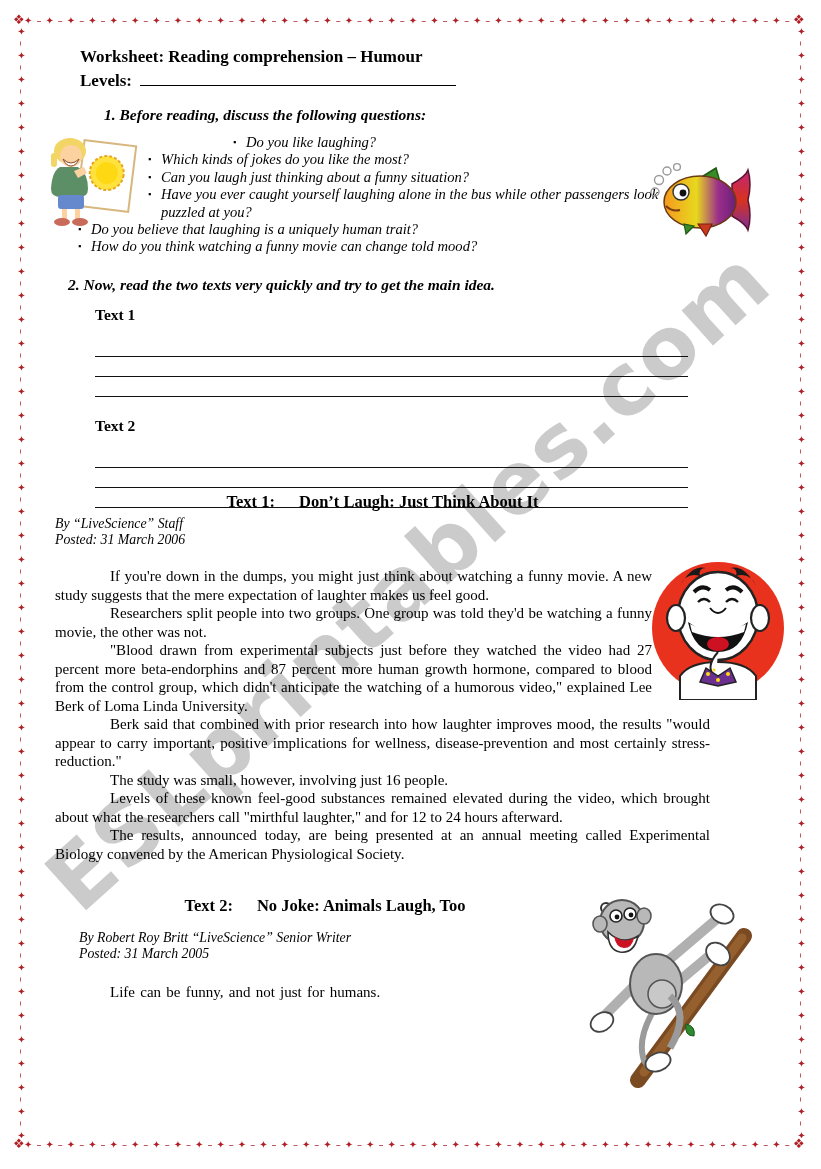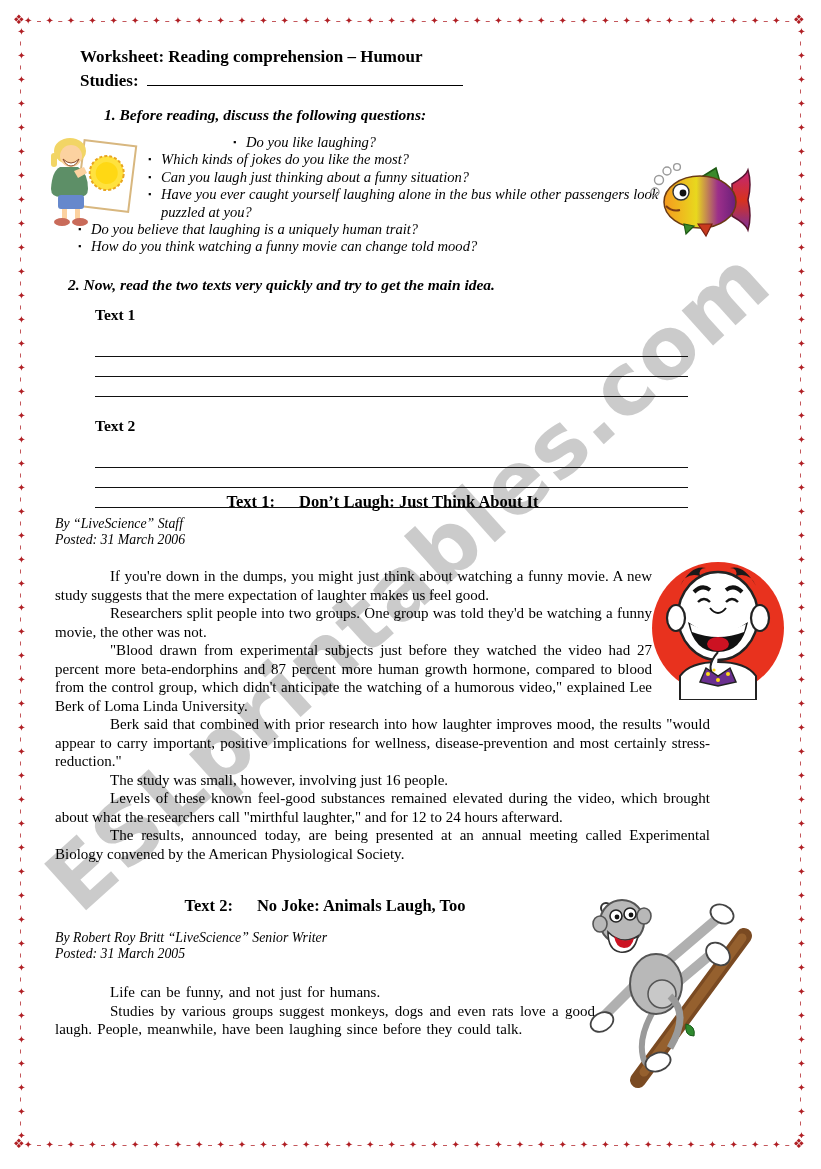--- a/index.html
+++ b/index.html
@@ -45,21 +45,21 @@
   .article1{position:absolute;left:55px;top:492px;width:655px;}
   .article2{position:absolute;left:55px;top:896px;width:540px;}
   .art-head{text-align:center;font-size:16.5px;font-weight:bold;}
   .art-head .ttl{margin-left:24px;}
   .byline{font-style:italic;font-size:13.8px;line-height:15.5px;margin-top:4px;}
   .art-body{margin-top:20px;text-align:justify;font-size:15px;line-height:18.5px;}
   .art-body p{margin:0;text-indent:55px;}
   .man-slot{float:right;width:58px;height:148px;}
   .a2-body{margin-top:22px;word-spacing:1.5px;}
   .a2-head{text-align:center;}
-  .a2-byline{margin-top:14px;}
+  .a2-byline{margin-top:14px;margin-left:24px;}
 
   .img-girl{position:absolute;left:44px;top:129px;}
   .img-fish{position:absolute;left:648px;top:162px;}
   .img-man{position:absolute;left:650px;top:556px;}
   .img-monkey{position:absolute;left:566px;top:884px;}
 </style>
 </head>
 <body>
 
 <div class="page">
@@ -73,21 +73,21 @@
   <span class="bcorner c-bl">❖</span>
   <span class="bcorner c-br">❖</span>
 
   <div class="watermark">ESLprintables.com</div>
 
   <div class="content">
 
     <div class="hdr">
       <div>Worksheet: Reading comprehension – Humour</div>
       <div class="student-line">
-        <span>Studies:</span><span class="student-rule"></span>
+        <span>Levels:</span><span class="student-rule"></span>
       </div>
     </div>
 
     <div class="sec-head sec1">1. Before reading, discuss the following questions:</div>
 
     <svg class="img-girl" width="94" height="100" viewBox="0 0 94 100">
       <g transform="rotate(7 62 50)">
         <rect x="36" y="14" width="52" height="66" fill="#ffffff" stroke="#d8b77f" stroke-width="2"></rect>
         <circle cx="62" cy="44" r="17" fill="#ffe23e" stroke="#e8a51f" stroke-width="2" stroke-dasharray="3 2"></circle>
         <circle cx="62" cy="44" r="11" fill="#ffd814"></circle>
@@ -221,21 +221,20 @@
     <div class="article2">
       <div class="art-head a2-head">
         <span>Text 2:</span><span class="ttl">No Joke: Animals Laugh, Too</span>
       </div>
       <div class="byline a2-byline">
         <div>By Robert Roy Britt “LiveScience” Senior Writer</div>
         <div>Posted: 31 March 2005</div>
       </div>
       <div class="art-body a2-body">
         <p>Life can be funny, and not just for humans.</p>
-        <p>Studies by various groups suggest monkeys, dogs and even rats love a good laugh. People, meanwhile, have been laughing since before they could talk.</p>
       </div>
     </div>
 
     <svg class="img-monkey" width="220" height="210" viewBox="0 0 220 210">
       <line x1="178" y1="52" x2="72" y2="196" stroke="#7a4a22" stroke-width="16" stroke-linecap="round"></line>
       <line x1="176" y1="54" x2="78" y2="188" stroke="#95602e" stroke-width="9" stroke-linecap="round"></line>
       <path d="M120 140 q10 2 8 12 q-10 0 -8 -12z" fill="#2e8a2e" stroke="#1a5a1a"></path>
       <path d="M95 115 q-24 34 -18 58 q2 10 12 8" fill="none" stroke="#9a9a9a" stroke-width="6"></path>
       <path d="M78 92 L38 132" stroke="#b0b0b0" stroke-width="10" stroke-linecap="round"></path>
       <path d="M98 80 L152 34" stroke="#b0b0b0" stroke-width="10" stroke-linecap="round"></path>

